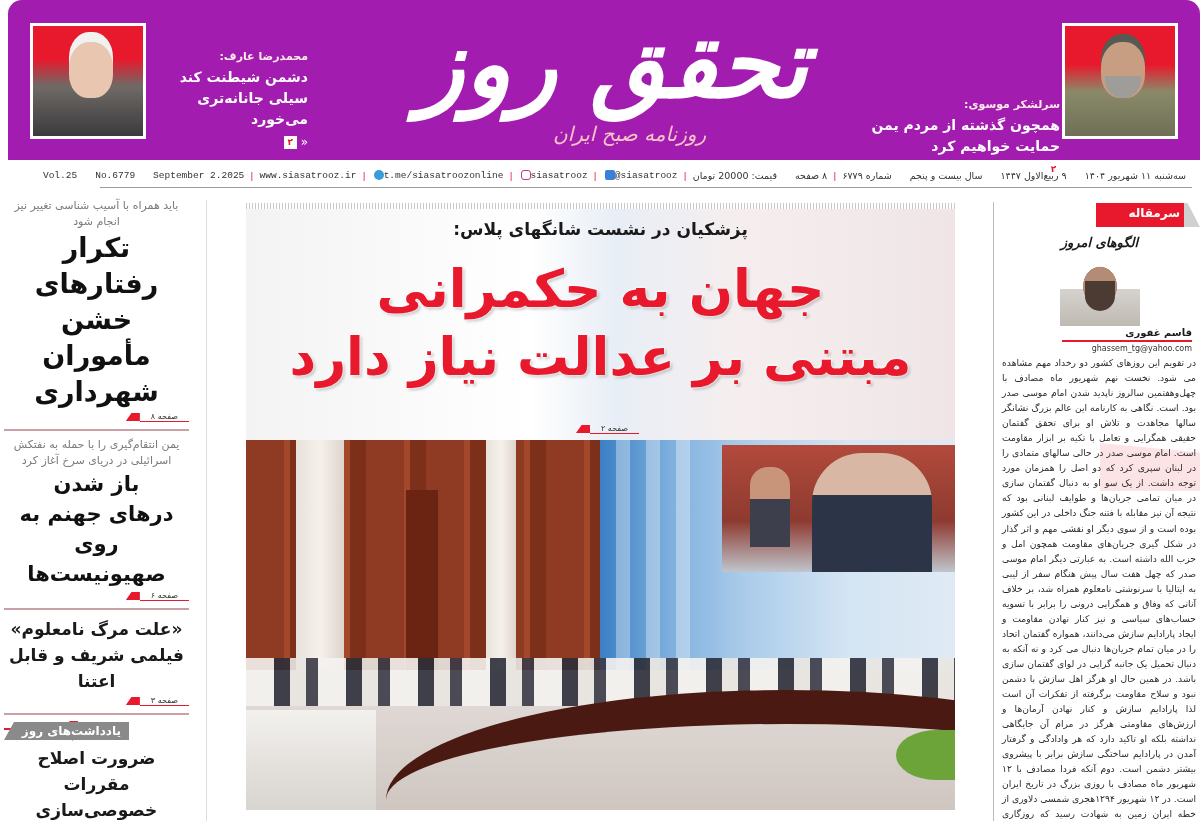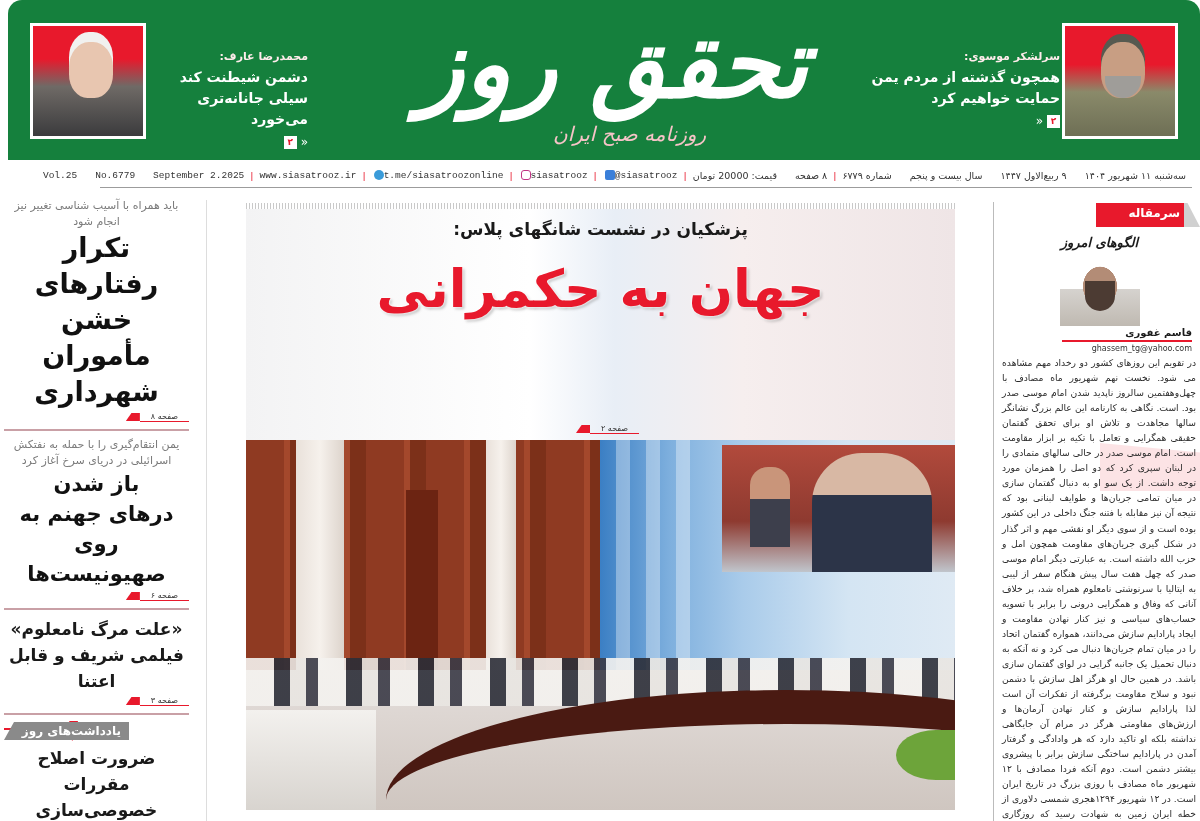--- a/index.html
+++ b/index.html
@@ -2,35 +2,35 @@
 <html><head>
 <meta charset="utf-8">
 <style>
   * { box-sizing: border-box; margin: 0; padding: 0; }
   html, body { width: 1200px; height: 821px; overflow: hidden; background: #ffffff; }
   body { font-family: "DejaVu Sans", sans-serif; position: relative; color: #1a1a1a; }
 
   
   .masthead {
     position: absolute; left: 8px; top: 0; width: 1192px; height: 160px;
-    background: #15803d; border-radius: 14px 14px 0 0;
+    background: #a21caf; border-radius: 14px 14px 0 0;
   }
   .mast-photo {
     position: absolute; top: 23px; width: 116px; height: 116px;
     border: 3px solid #ffffff; overflow: hidden;
   }
   .photo-left { left: 22px; background: linear-gradient(180deg,#e8192c 0%,#e8192c 30%,#6f6a66 55%,#3b3b3d 100%); }
   .photo-right { right: 22px; background: linear-gradient(180deg,#e8192c 0%,#e8192c 35%,#8a8a6a 60%,#6e6f55 100%); }
   .face { position: absolute; left: 36px; top: 16px; width: 44px; height: 56px; border-radius: 45% 45% 42% 42%; }
   .face.f1 { background: #e8c6b0; box-shadow: 0 -10px 0 0 #f1f1ef; }
   .face.f2 { background: #c89e83; box-shadow: 0 -8px 0 0 #575a50; }
   .beard { position: absolute; left: 40px; top: 50px; width: 36px; height: 22px; border-radius: 0 0 18px 18px; background: #9f9d99; }
   .mast-quote { position: absolute; top: 50px; color: #ffffff; direction: rtl; text-align: right; }
   .quote-left { left: 150px; width: 150px; }
-  .quote-right { right: 140px; width: 190px; }
+  .quote-right { right: 140px; width: 190px; margin-top: 48px; }
   .quote-speaker { font-size: 11px; font-weight: bold; margin-bottom: 4px; color: #ffecec; }
   .quote-text { font-size: 14px; font-weight: bold; line-height: 21px; }
   .quote-page { margin-top: 6px; display: flex; align-items: center; gap: 4px; direction: rtl; }
   .page-box { width: 13px; height: 13px; background: #ffffff; color: #e8192c; font-size: 9px; font-weight: bold; text-align: center; line-height: 13px; }
   .page-arrow { color: #ffffff; font-size: 12px; line-height: 13px; }
 
   .logo { position: absolute; left: 395px; top: 4px; width: 420px; height: 156px; text-align: center; direction: rtl; }
   .logo-main { font-family: "DejaVu Serif", serif; font-size: 96px; font-weight: bold; color: #ffffff; line-height: 120px; letter-spacing: -2px; font-style: italic; }
   .logo-sub { position: absolute; left: 150px; top: 118px; font-family: "DejaVu Serif", serif; font-size: 20px; font-style: italic; color: #f7c4c8; }
 
@@ -221,20 +221,21 @@
 </aside>
 
 <div class="col-rule-left"></div>
 <div class="col-rule-right"></div>
 
 <main class="lead">
   <div class="lead-top-strip"></div>
   <div class="lead-kicker">پزشکیان در نشست شانگهای پلاس:</div>
   <div class="lead-headline">
     <div>جهان به حکمرانی</div>
+    <div>مبتنی بر عدالت نیاز دارد</div>
   </div>
   <div class="page-ref lead-page-ref">
     <span class="wedge"></span>
     <span class="ref-text">صفحه ۲</span>
   </div>
 
   <div class="lead-photo">
     <div class="wall-wood"></div>
     <div class="wall-pillar" style="left:50px"></div>
     <div class="wall-pillar" style="left:240px;width:30px"></div>

